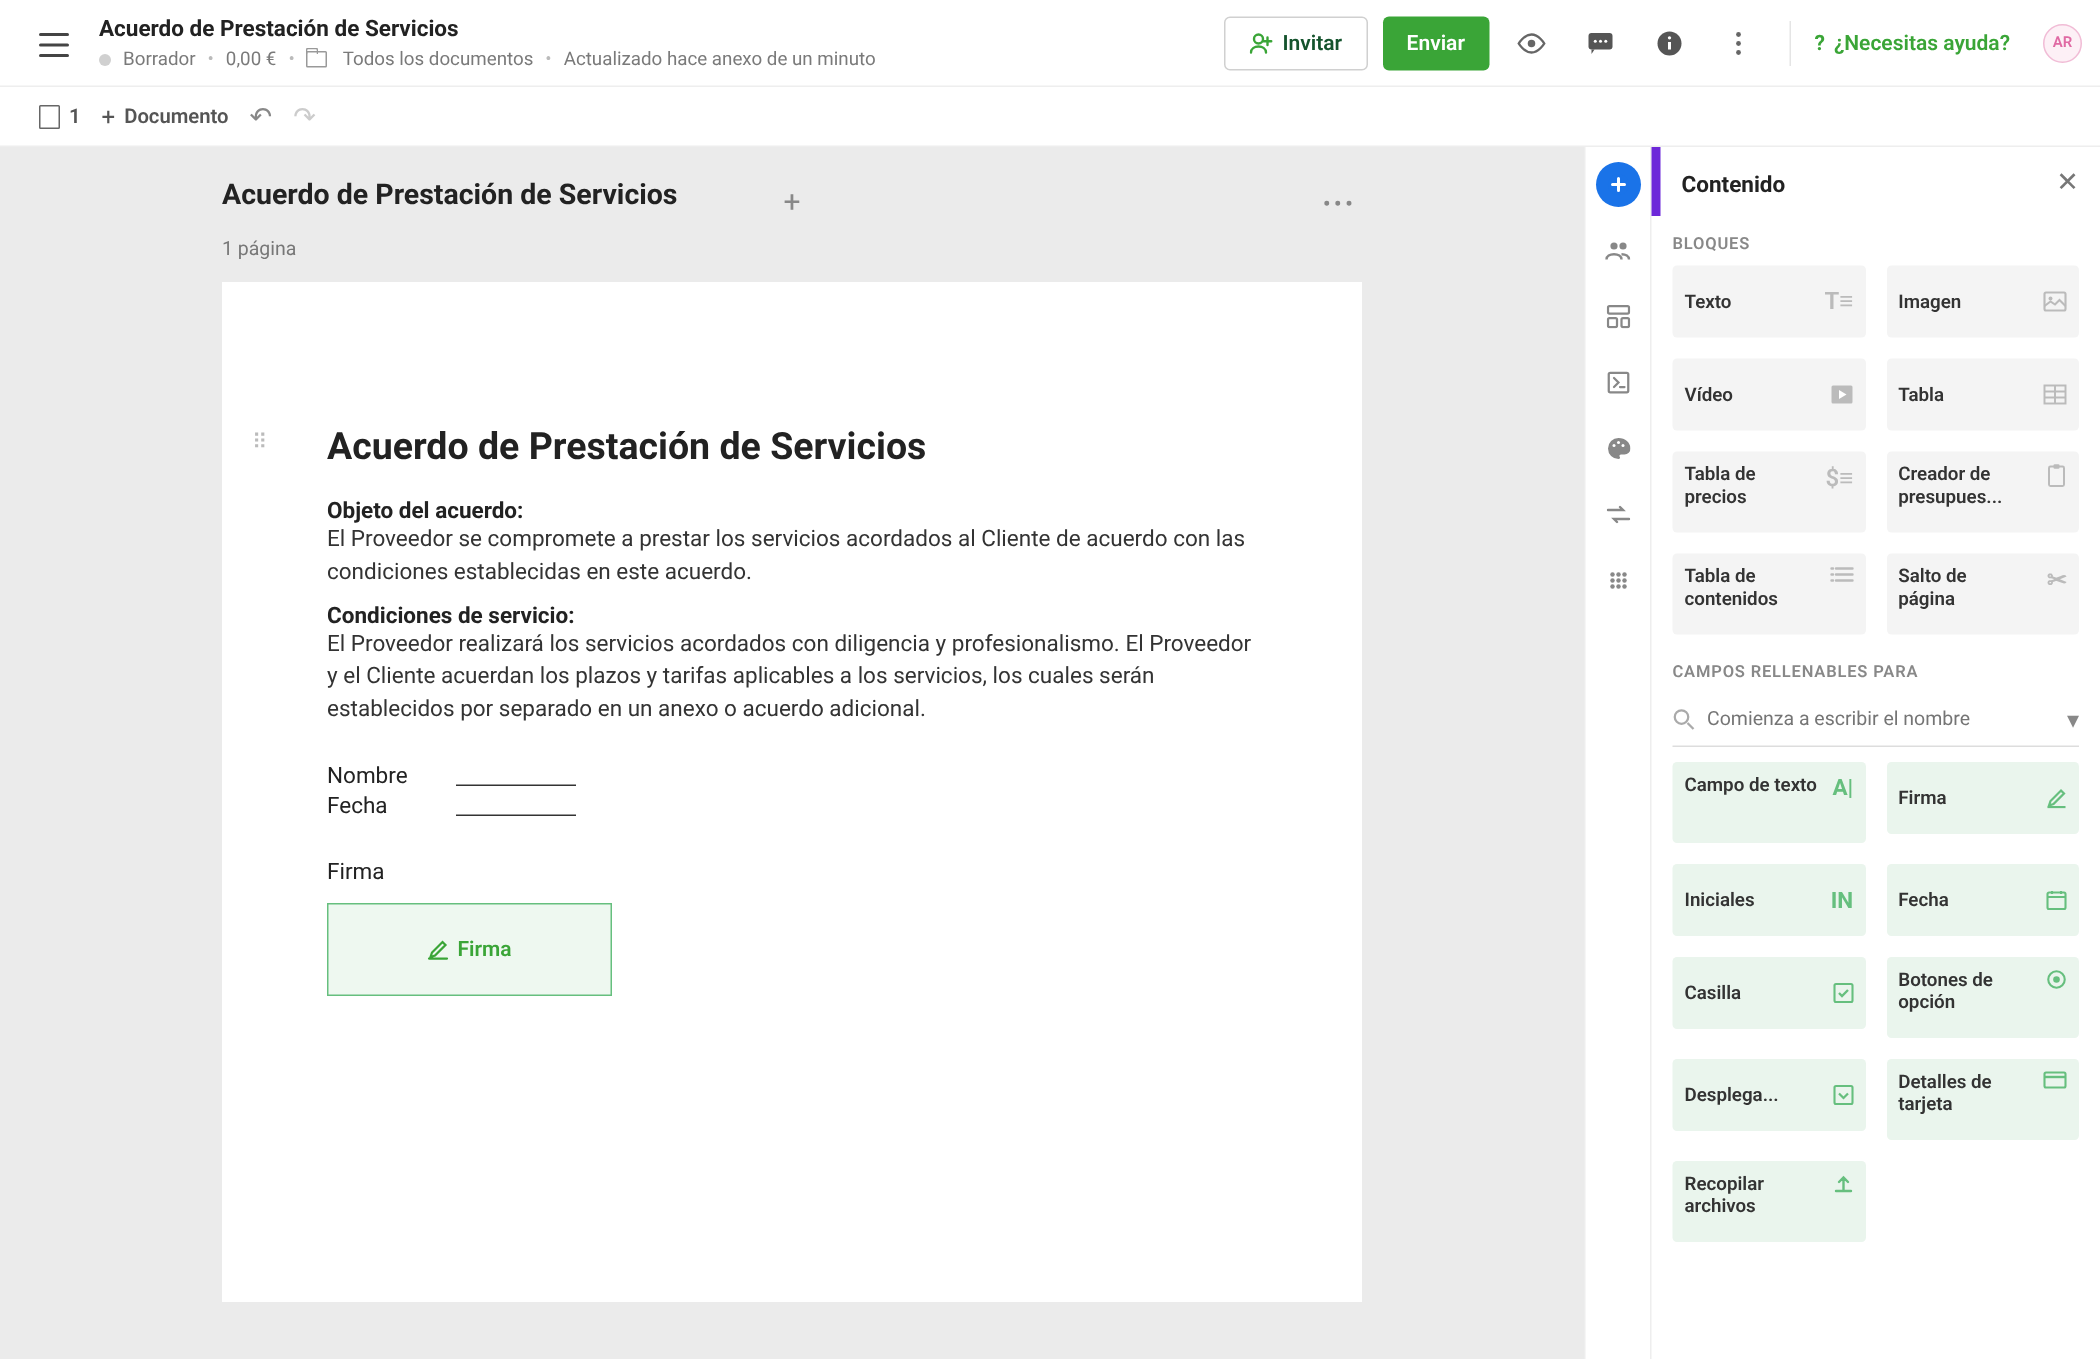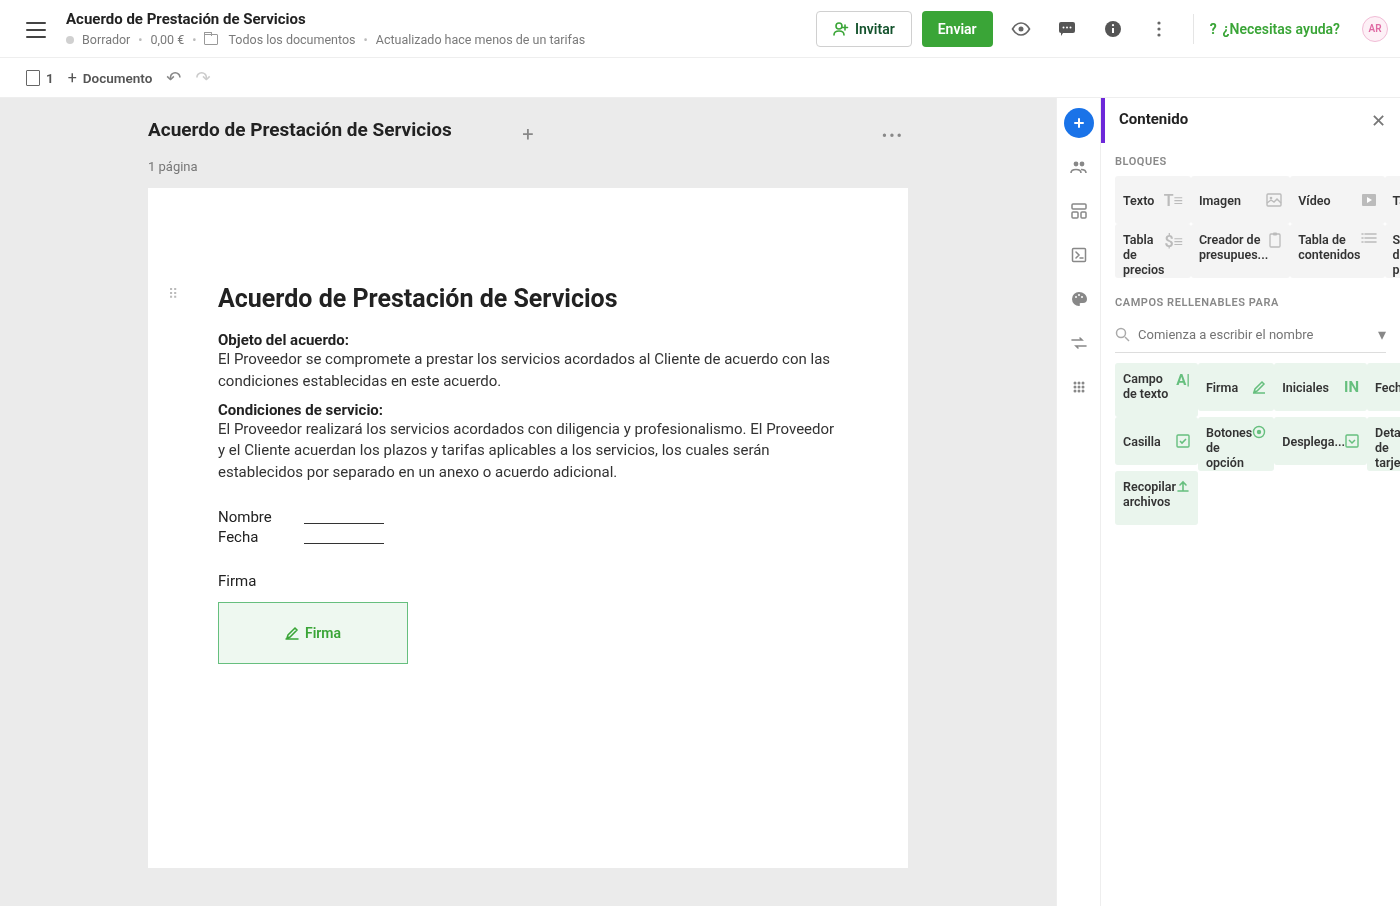--- a/index.html
+++ b/index.html
@@ -42,26 +42,26 @@
 .p-txt{font-size:15px;line-height:1.45;color:#333}
 .fld-row{display:flex;gap:18px;font-size:15px;margin-top:2px}
 .fld-lab{width:68px}
 .fld-line{border-bottom:1.3px solid #333;width:80px;height:16px}
 .sig-label{font-size:15px;margin-top:26px}
 .sig-box{margin-top:12px;width:190px;height:62px;border:1.3px solid #66bf7e;background:#eef8f0;display:flex;align-items:center;justify-content:center;gap:6px;color:#3aa537;font-weight:600;font-size:14px;cursor:pointer}
 .sidetabs{width:44px;background:#fff;border-left:1px solid #eee;display:flex;flex-direction:column;align-items:center;padding-top:10px;gap:14px}
 .stab{width:30px;height:30px;display:flex;align-items:center;justify-content:center;color:#888;cursor:pointer;font-size:17px;border-radius:50%}
 .stab.active{background:#1a73e8;color:#fff}
 .panel{width:300px;background:#fff;border-left:1px solid #eee;display:flex;flex-direction:column}
-.panel-h{display:flex;align-items:flex-start;justify-content:space-between;padding:12px 14px;border-left:4px solid #6d28d9}
+.panel-h{display:flex;align-items:flex-end;justify-content:space-between;padding:12px 14px;border-left:6px solid #6d28d9}
 .panel-h h3{font-size:15px;font-weight:700}
 .panel-close{font-size:18px;color:#777;cursor:pointer}
 .panel-body{padding:4px 14px 12px 14px;overflow:auto}
 .sec-title{font-size:11px;letter-spacing:.05em;color:#888;font-weight:600;margin:8px 0 8px 0}
-.grid2{display:grid;grid-template-columns:1fr 1fr 1fr 1fr;gap:0}
+.grid2{display:grid;grid-template-columns:1fr 1fr;gap:14px}
 .block{height:48px;background:#f4f4f4;border-radius:3px;padding:6px 8px;display:flex;align-items:center;justify-content:space-between;cursor:pointer;font-size:12.5px;font-weight:600;color:#333}
 .block.tall{height:54px;align-items:flex-start;padding-top:8px}
 .block .blab{line-height:1.2;max-width:78px}
 .bicon{color:#bbb;font-size:16px}
 .fill-search{display:flex;align-items:center;gap:8px;border-bottom:1px solid #ddd;padding:8px 0;margin-bottom:10px}
 .fill-search input{border:none;outline:none;font-size:13px;flex:1;color:#666}
 .fblock{height:48px;background:#eaf5ed;border-radius:3px;padding:6px 8px;display:flex;align-items:center;justify-content:space-between;cursor:pointer;font-size:12.5px;font-weight:600;color:#333}
 .fblock.tall{height:54px;align-items:flex-start;padding-top:8px}
 .ficon{color:#66bf7e;font-size:15px;font-weight:700}
 svg{display:block}
@@ -79,21 +79,21 @@
     <div class="doc-title">Acuerdo de Prestación de Servicios</div>
     <div class="doc-meta">
       <span class="dot"></span>
       <span>Borrador</span>
       <span class="sep">•</span>
       <span>0,00 €</span>
       <span class="sep">•</span>
       <span class="folder-ic"></span>
       <span>Todos los documentos</span>
       <span class="sep">•</span>
-      <span>Actualizado hace menos de un tarifas</span>
+      <span>Actualizado hace anexo de un minuto</span>
     </div>
   </div>
   <div class="top-actions">
     <button class="btn btn-invite">
       <svg width="16" height="14" viewBox="0 0 16 14">
           <path d="M6 7a3 3 0 100-6 3 3 0 000 6zm-5 6c0-2.5 2.2-4 5-4s5 1.5 5 4M12 3v5M9.5 5.5h5" stroke="#3aa537" stroke-width="1.6" fill="none" stroke-linecap="round"></path>
         </svg>
       <span>Invitar</span>
     </button>
     <button class="btn btn-send">

